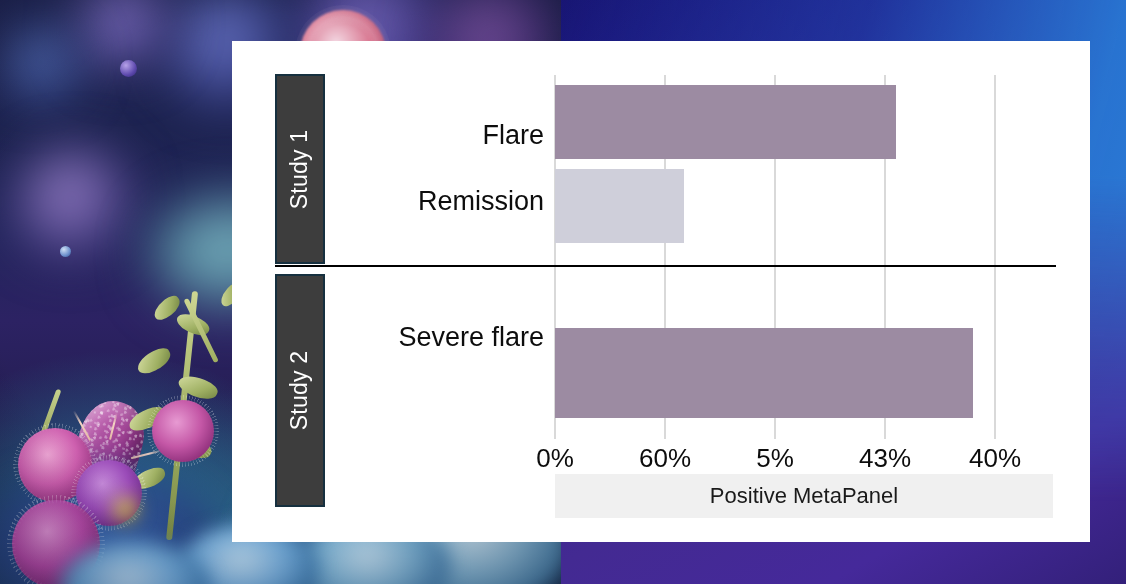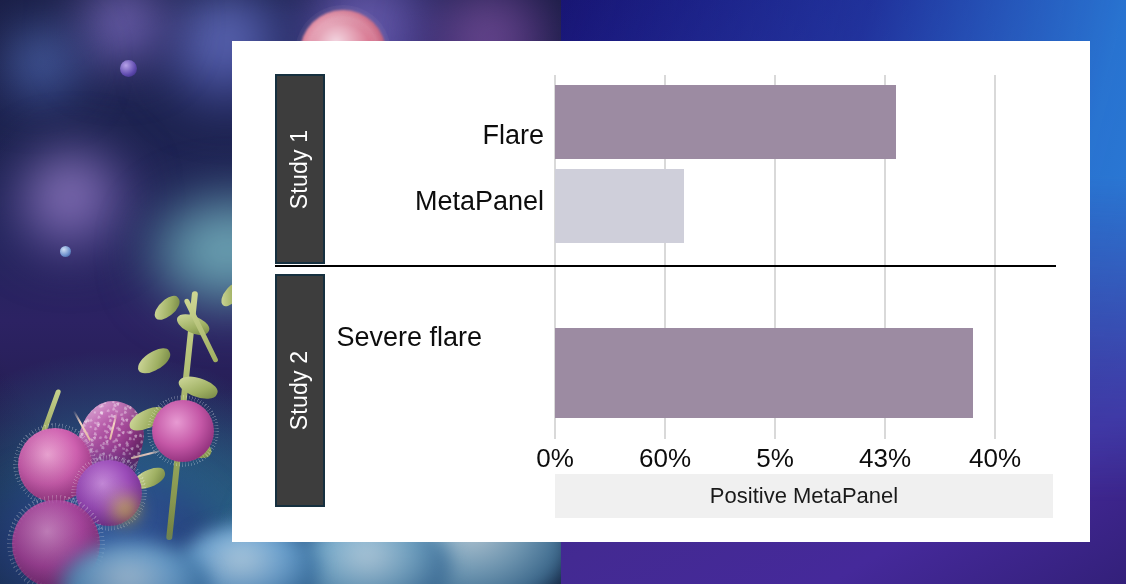--- a/index.html
+++ b/index.html
@@ -377,24 +377,24 @@
       </div>
 
       <div class="study-block" id="study-block-2">
         <span class="vtxt">Study 2</span>
       </div>
 
       <div class="cat-wrap" style="top:62px;">
         <div class="cat-label" style="position:relative;margin-top:16px;">Flare</div>
       </div>
       <div class="cat-wrap" style="top:144px;">
-        <div class="cat-label" style="position:relative;">MetaPanel</div>
+        <div class="cat-label" style="position:relative;">Remission</div>
       </div>
       <div class="cat-wrap" style="top:280px;">
-        <div class="cat-label" style="position:relative; width:150px; ">Severe flare</div>
+        <div class="cat-label" style="position:relative; width:150px; margin-left:62px;">Severe flare</div>
       </div>
 
       <div class="bar" id="bar-flare" style="left: 323px; top: 44px; width: 341px; background: rgb(156, 139, 162);"></div>
       <div class="bar" id="bar-remission" style="left: 323px; top: 128px; width: 128.7px; background: rgb(207, 207, 218);"></div>
       <div class="bar" id="bar-severeflare" style="left: 323px; top: 287px; height: 90px; width: 418px; background: rgb(156, 139, 162);"></div>
 
       <div class="tick" style="left:323px;">0%</div>
       <div class="tick" style="left:433px;">60%</div>
       <div class="tick" style="left:543px;">5%</div>
       <div class="tick" style="left:653px;">43%</div>

